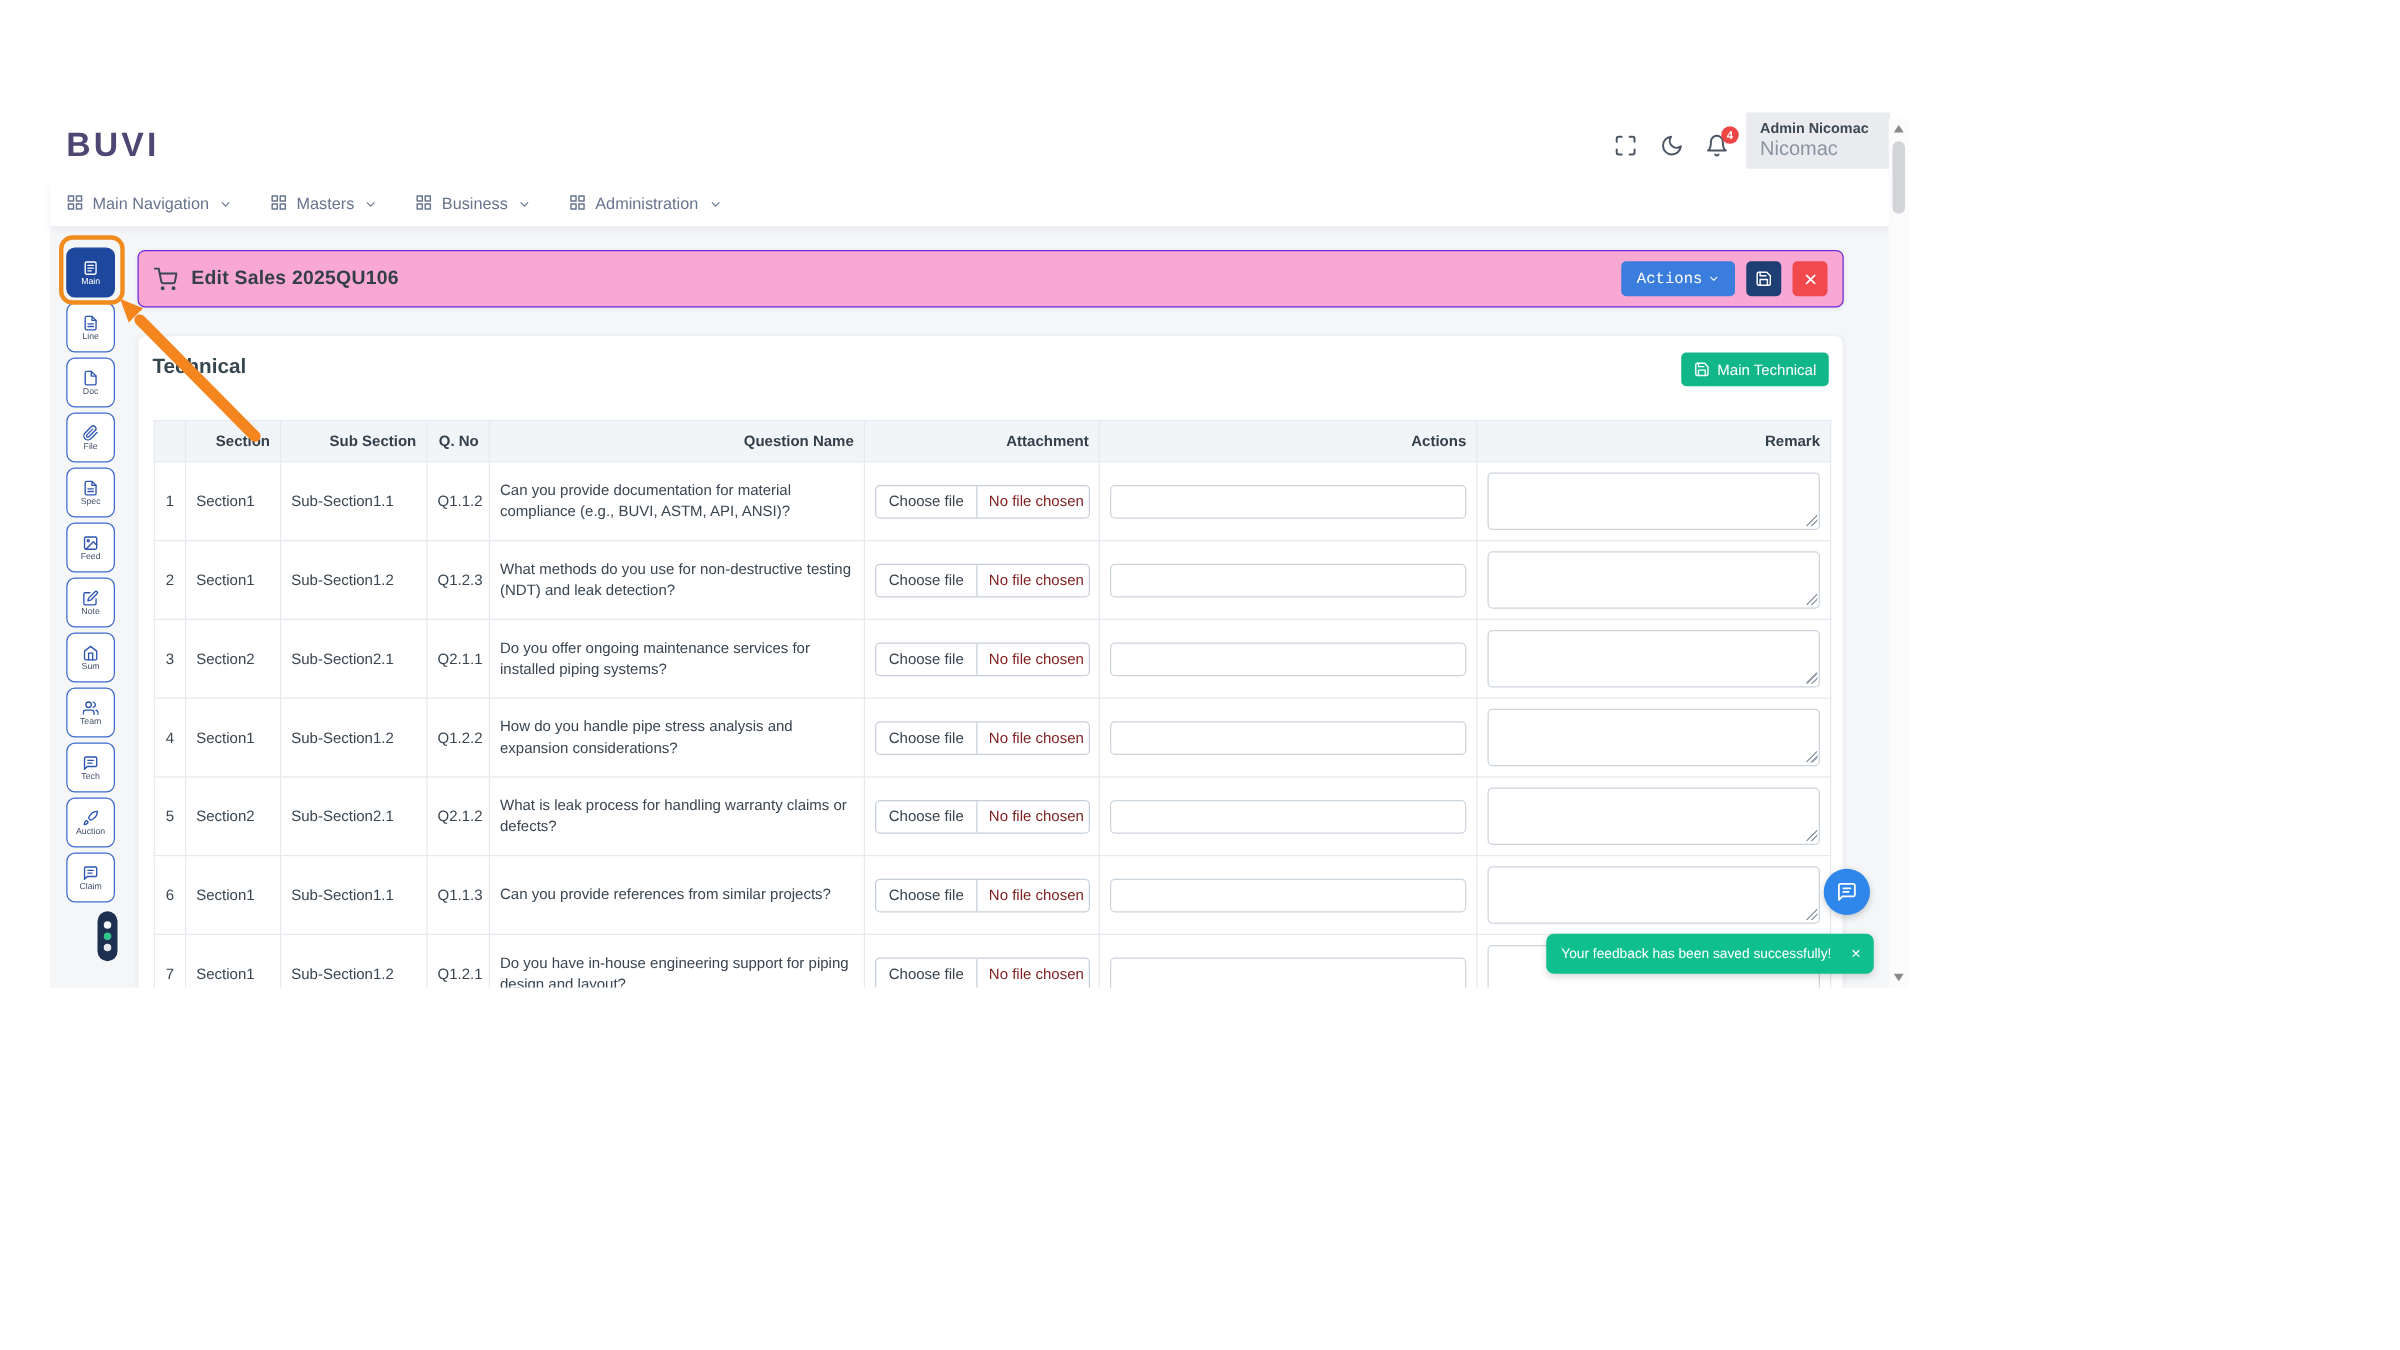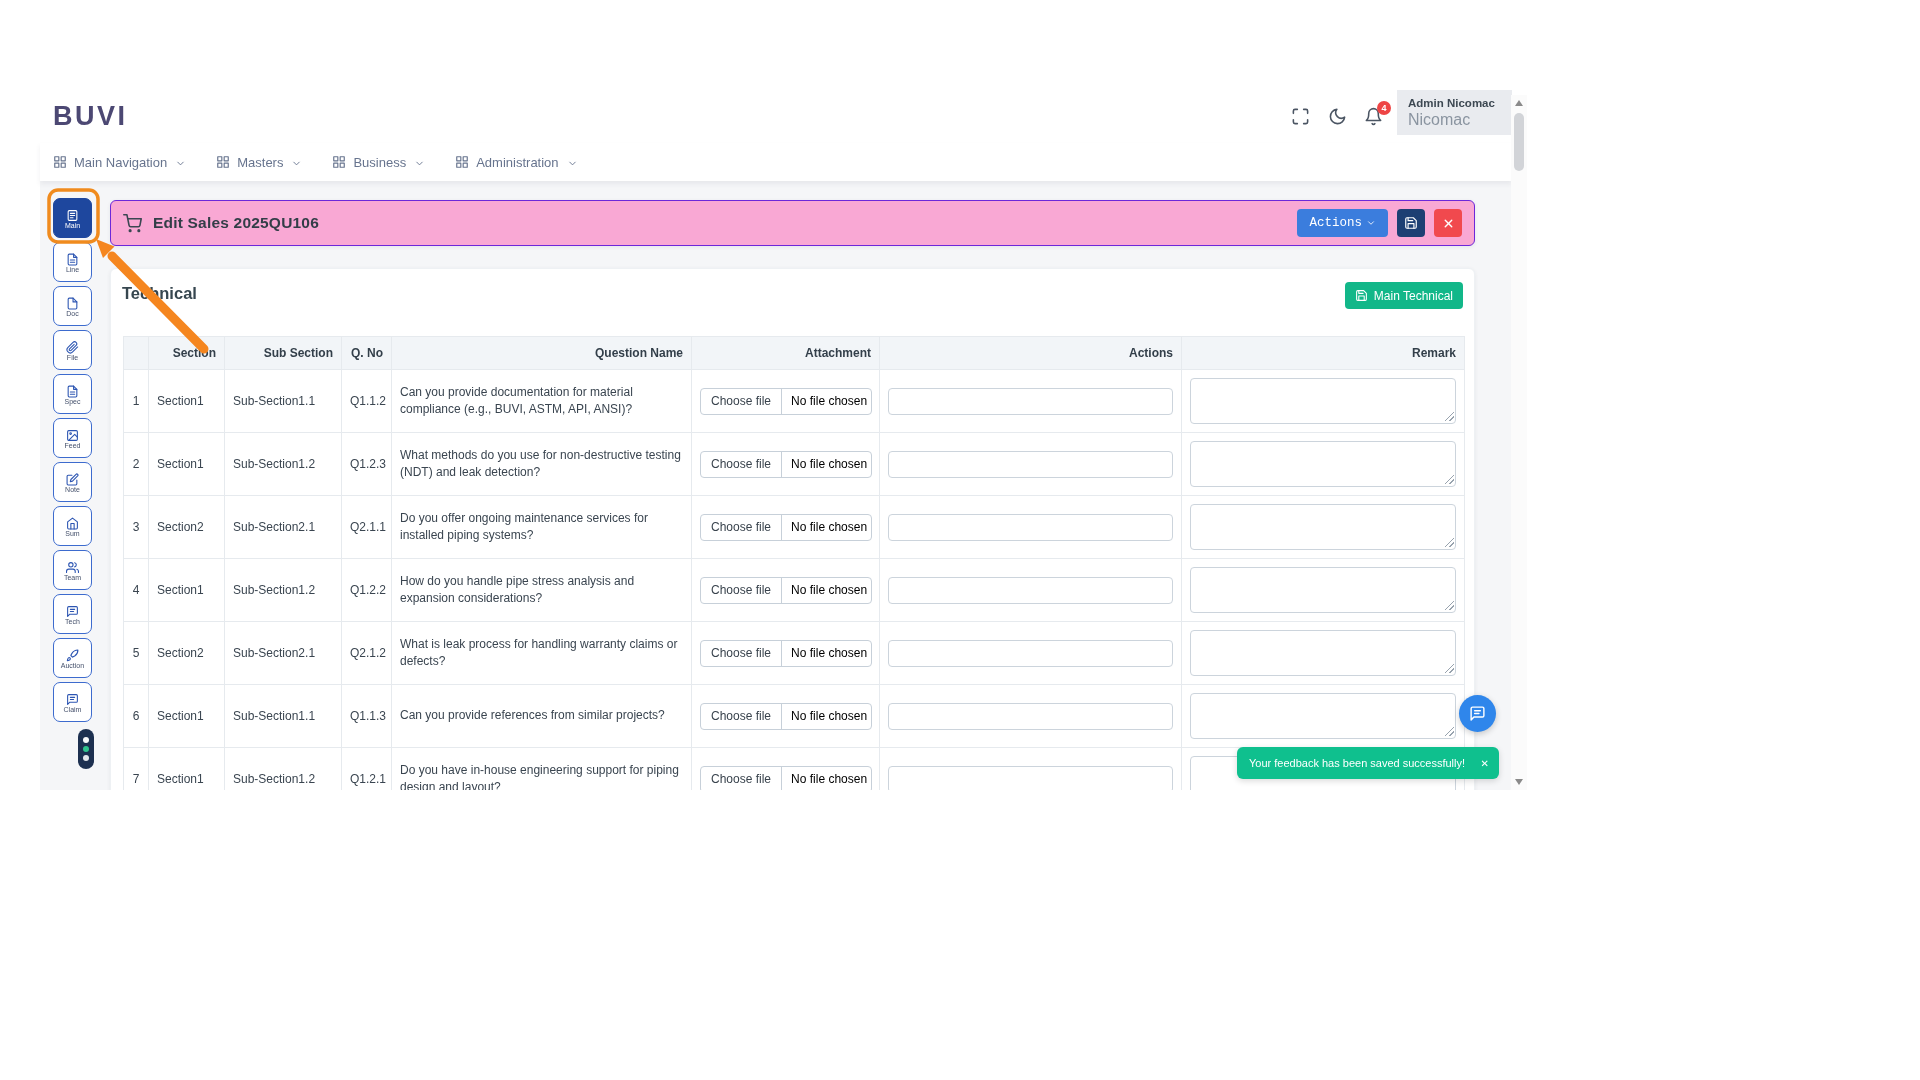--- a/index.html
+++ b/index.html
@@ -73,21 +73,21 @@
   .tech-table th, .tech-table td { border:1px solid #e6eaee; }
   .tech-table thead th { background:#f2f5f8; height:33px; font-size:12px; font-weight:700; color:#333f4a;
     text-align:right; padding:0 8px; }
   .tech-table tbody td { height:63px; padding:6px 8px; font-size:12px; color:#3a4550; vertical-align:middle; background:#fff; }
   td.c-num { text-align:center; }
   td.c-question { font-size:12.3px; color:#28323c; line-height:1.45; }
   .filew { display:flex; align-items:center; height:27px; width:172px; border:1px solid #c7d0d9; border-radius:4px;
     background:#fff; overflow:hidden; cursor:pointer; }
   .filew .fbtn { padding:0 10px; font-size:12px; color:#39434d; border-right:1px solid #c7d0d9; height:100%;
     display:flex; align-items:center; white-space:nowrap; }
-  .filew .fstatus { padding:0 9px; font-size:12px; color:#000000; white-space:nowrap; }
+  .filew .fstatus { padding:0 9px; font-size:12px; color:#7f1d1d; white-space:nowrap; }
   .ans-input { width:100%; height:27px; border:1px solid #ccd4dc; border-radius:4px; background:#fff; font-family:inherit;
     font-size:12px; padding:0 8px; outline:none; }
   .remark-wrap { position:relative; width:100%; height:46px; }
   .remark-ta { width:100%; height:46px; border:1px solid #ccd4dc; border-radius:4px; background:#fff; resize:none;
     font-family:inherit; font-size:12px; padding:4px 8px; outline:none; }
   .grip { position:absolute; right:2px; bottom:3px; width:9px; height:9px; pointer-events:none;
     background:linear-gradient(135deg, transparent 0 45%, #98a3ae 45% 55%, transparent 55% 68%, #98a3ae 68% 78%, transparent 78%); }
 
   
   .chat-fab { position:absolute; left:1459px; top:695px; width:37px; height:37px; border-radius:50%; background:#2f86eb;

